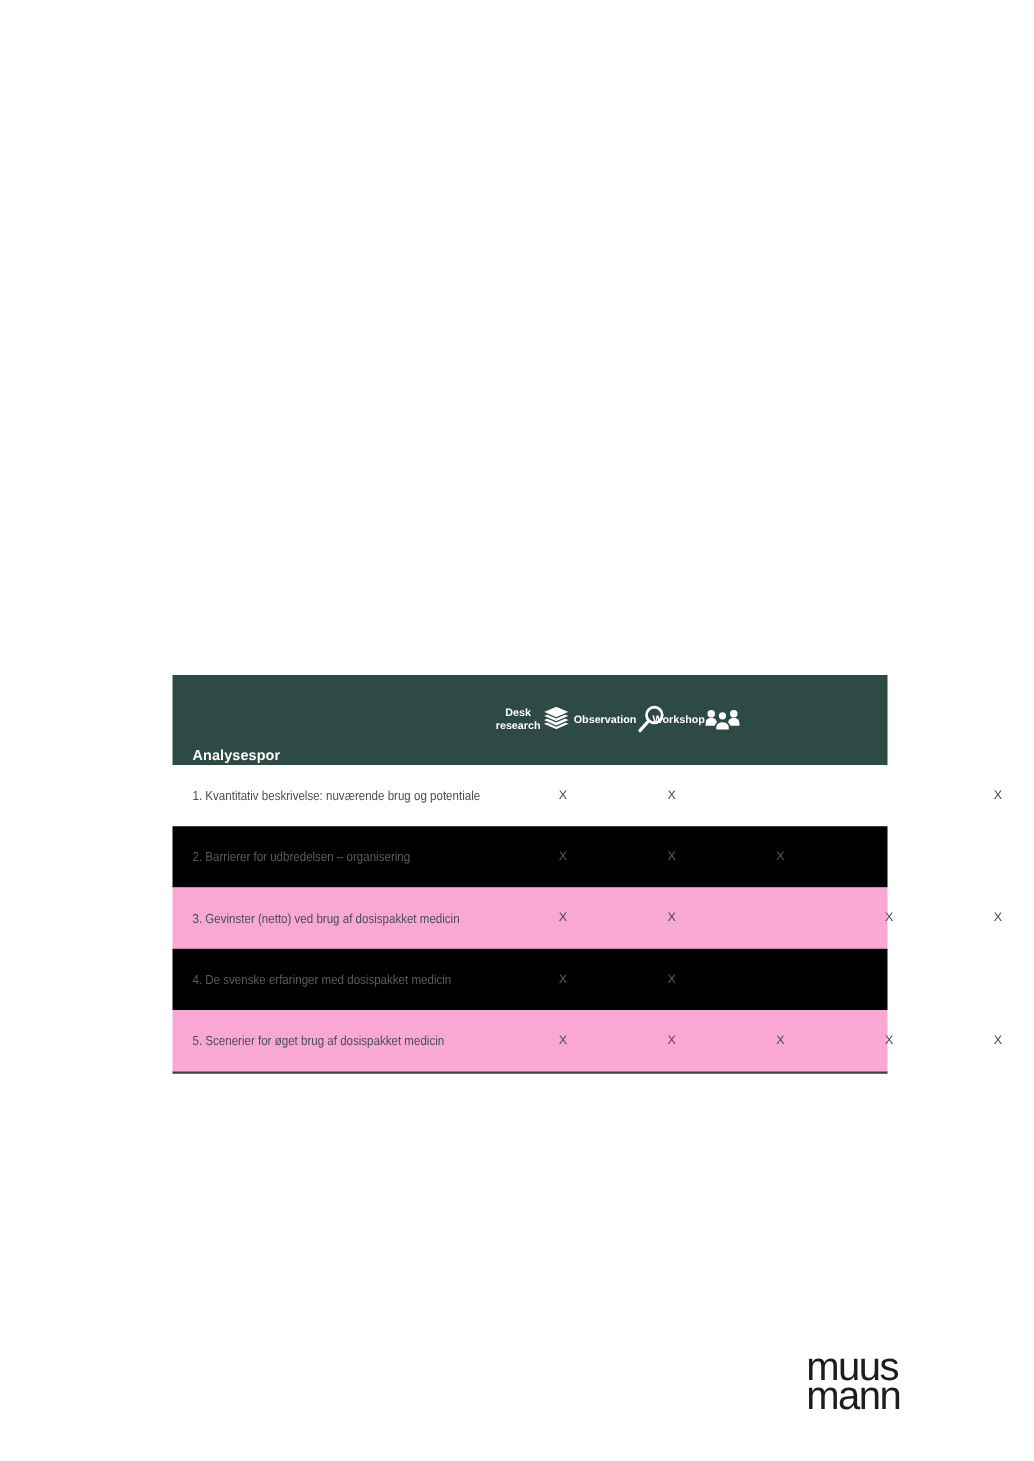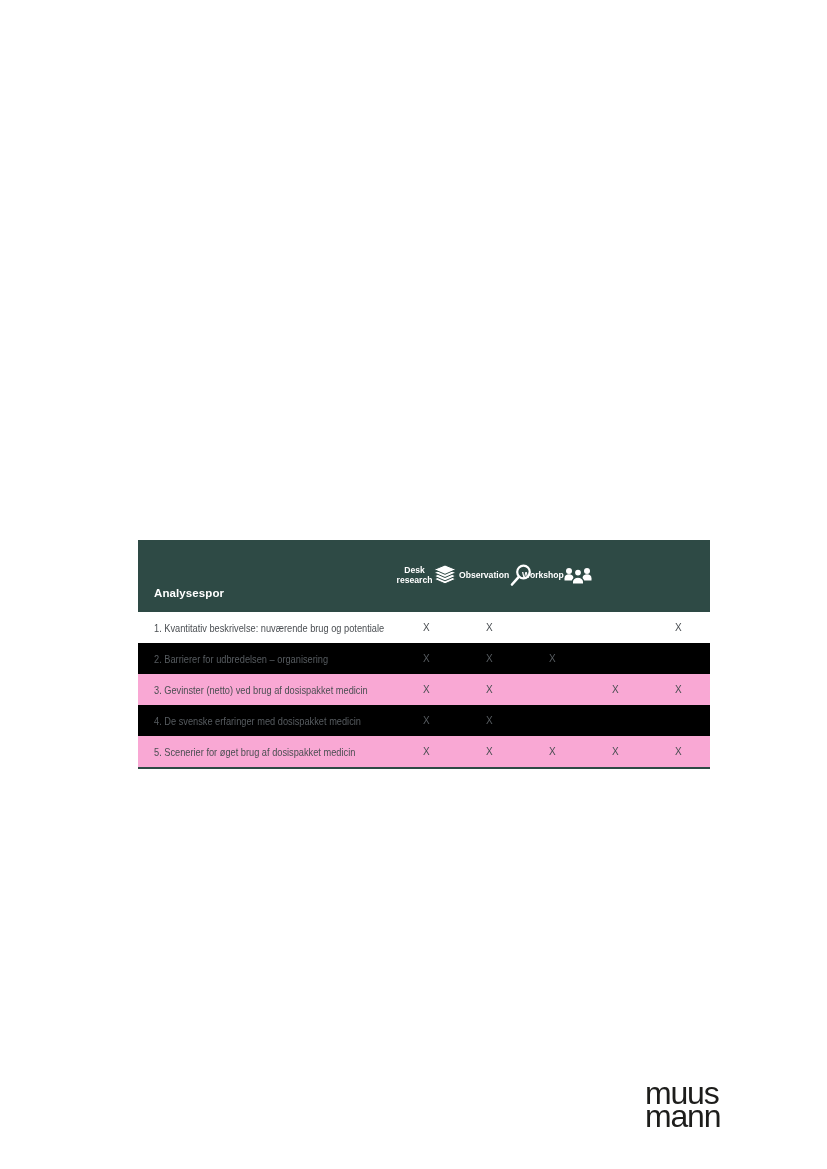--- a/index.html
+++ b/index.html
@@ -24,21 +24,21 @@
   .thead {
     display: grid;
     grid-template-columns: 257px repeat(5, 63px);
     height: 72px;
     background: #2e4a45;
     color: #ffffff;
   }
   .corner-cell {
     display: flex;
     align-items: flex-end;
-    padding: 0 0 13px 16px;
+    padding: 0 0 1px 16px;
     font-size: 11.5px;
     font-weight: 700;
     letter-spacing: 0.1px;
   }
   .col-head {
     display: flex;
     flex-direction: row;
     justify-content: space-between;
     align-items: center;
     padding: 7px 1px 9px;
@@ -47,22 +47,23 @@
   .col-head .col-label {
     font-size: 8.6px;
     font-weight: 700;
     line-height: 10.5px;
   }
   .col-head .icon { display: block; height: 22px; }
 
   .trow {
     display: grid;
     grid-template-columns: 257px repeat(5, 63px);
-    height: 31px;
+    height: 49px;
     align-items: center;
+    gap: 24px;
   }
   .trow.bg-white { background: #ffffff; color: #4a4e52; }
   .trow.bg-light { background: #f9a8d4; color: #4a4e52; }
   .trow.bg-gray  { background: #000000; color: #575c60; }
   .row-label {
     padding-left: 16px;
     font-size: 10.5px;
     white-space: nowrap;
     overflow: visible;
   }

